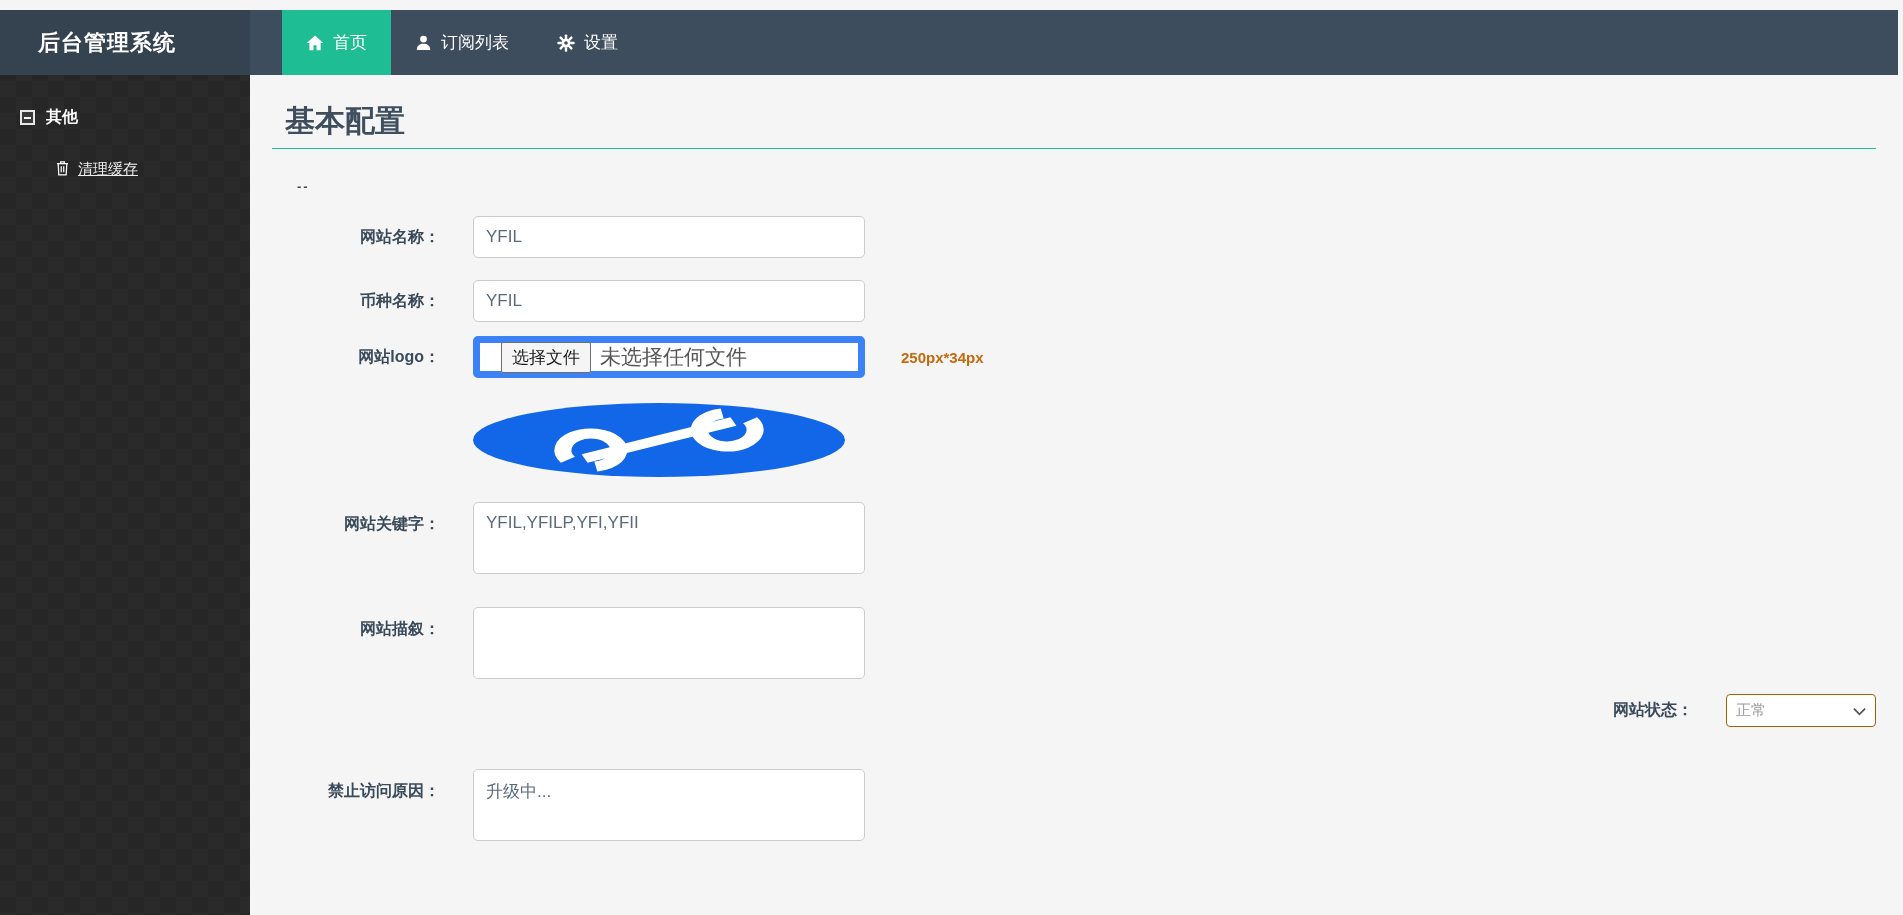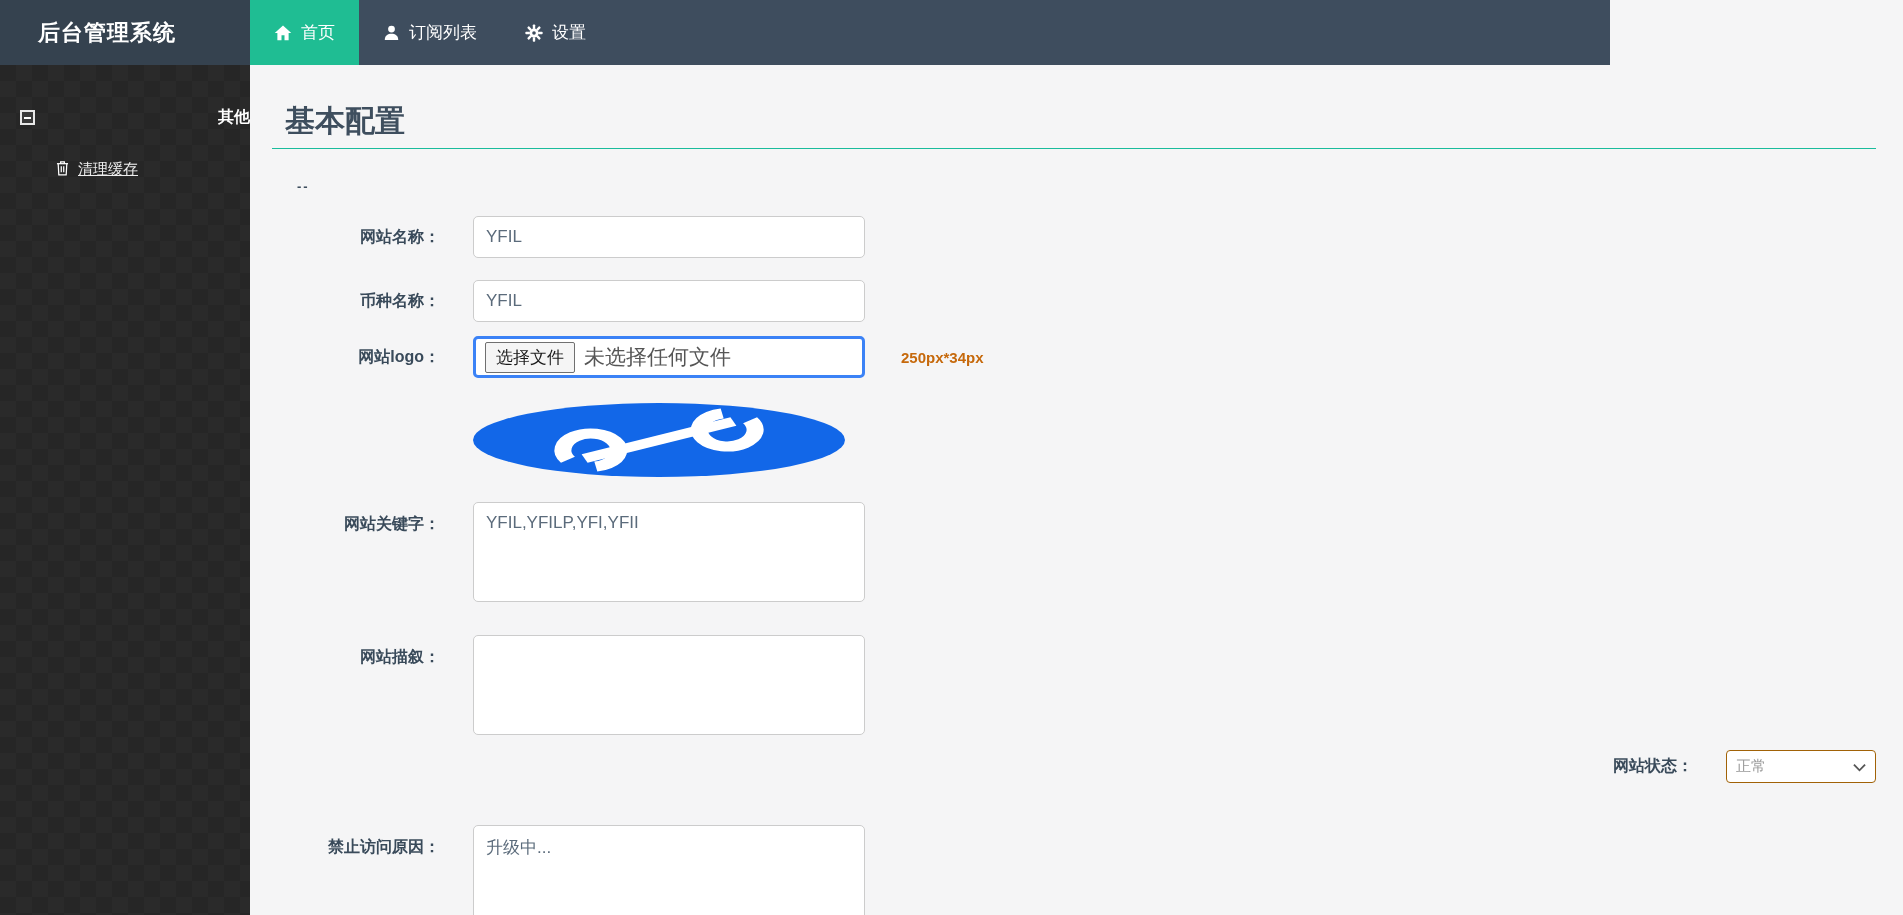--- a/index.html
+++ b/index.html
@@ -1,40 +1,40 @@
 <!DOCTYPE html>
 <html><head>
 <meta charset="utf-8">
 <style>
   * { margin:0; padding:0; box-sizing:border-box; }
   html,body { width:1903px; height:915px; overflow:hidden;
     font-family:"Liberation Sans","DejaVu Sans",sans-serif; background:#f5f5f6; }
 
   
-  .navbar { position:absolute; top:0; left:0; width:1610px; height:65px;
+  .navbar { position:absolute; top:10px; left:0; width:1898px; height:65px;
     background:#3e4d5e; display:flex; align-items:stretch; z-index:10; }
   .brand { width:250px; background:#35424f; color:#fff; font-size:22px; font-weight:bold;
     display:flex; align-items:center; padding-left:38px; letter-spacing:1px; }
   .nav-tabs { display:flex; align-items:stretch; }
   .nav-tab { display:flex; align-items:center; gap:9px; padding:0 24px; color:#fff;
     font-size:17px; cursor:pointer; }
-  .nav-tab.active { background:#1fbd93; }
+  .nav-tab.active { background:#1fbd93;margin-left:32px; }
   .nav-tab svg { display:block; }
   .nav-right { margin-left:auto; display:flex; align-items:center; padding-right:62px; gap:10px; }
   .nav-user { color:#fff; font-size:19px; font-weight:bold; cursor:pointer; display:flex; align-items:center; gap:10px;}
   .caret-down { width:0; height:0; border-left:7px solid transparent; border-right:7px solid transparent;
     border-top:8px solid #8fa3b3; }
 
   
   .sidebar { position:absolute; top:65px; left:0; width:250px; height:850px;
     background-color:#262626;
     background-image:conic-gradient(#2a2a2a 90deg,#262626 90deg 180deg,#2a2a2a 180deg 270deg,#262626 270deg);
     background-size:32px 32px; }
-  .side-group { display:flex; align-items:center; gap:20px; padding:42px 0 0 20px;
-    color:#fff; font-size:16px; font-weight:bold; cursor:pointer;justify-content:space-between; }
+  .side-group { display:flex; align-items:center; gap:11px; padding:42px 0 0 20px;
+    color:#fff; font-size:16px; font-weight:bold; cursor:pointer; }
   .collapse-box { width:15px; height:15px; border:2px solid #e8e8e8; background:#3a3a3a;
     display:flex; align-items:center; justify-content:center; }
   .collapse-box .minus { width:7px; height:2px; background:#fff; }
   .side-item { display:flex; align-items:center; gap:8px; padding:32px 0 0 55px;
     color:#eee; font-size:15px; cursor:pointer;text-decoration:underline; }
 
   
   .content { position:absolute; top:65px; left:250px; width:1653px; height:850px;
     padding:38px 27px 0 22px; }
   .page-title { font-size:30px; font-weight:700; color:#3e4e5e; margin-left:13px; line-height:1.2; }
@@ -44,26 +44,26 @@
   form { margin-top:10px; }
   .form-row { display:flex; align-items:center; margin-top:0; }
   .form-label { width:168px; min-width:168px; text-align:right; margin-right:33px;
     font-weight:bold; color:#394a5a; font-size:16px; }
   .row-top { align-items:flex-start; }
   .row-top .form-label { padding-top:12px; }
 
   .text-input { width:392px; height:42px; border:1px solid #ccc; border-radius:5px;
     background:#fff; padding:0 12px; font-size:17px; color:#5b6b7b; outline:none;
     font-family:"Liberation Sans","DejaVu Sans",sans-serif; }
-  .textarea { width:392px; height:100px; border:1px solid #ccc; border-radius:5px;
+  .textarea { width:392px; height:72px; border:1px solid #ccc; border-radius:5px;
     background:#fff; padding:10px 12px; font-size:17px; color:#5b6b7b; resize:none; outline:none;
     font-family:"Liberation Sans","DejaVu Sans",sans-serif; }
 
-  .file-box { width:392px; height:42px; border:3px solid #3b82f6; border-radius:5px;
-    background:#fff; display:flex; align-items:center; padding-left:9px; cursor:pointer; }
+  .file-box { width:392px; height:42px; border:7px solid #3b82f6; border-radius:5px;
+    background:#fff; display:flex; align-items:center; padding-left:21px; cursor:pointer; }
   .file-btn { border:1px solid #707070; background:#f5f5f5; border-radius:2px;
     padding:3px 10px; font-size:17px; color:#1a1a1a; white-space:nowrap; }
   .file-text { margin-left:9px; font-size:21px; color:#555; white-space:nowrap; }
   .size-hint { margin-left:36px; font-size:15px; font-weight:bold; color:#c6690c; }
 
   .logo-ellipse { width:372px; height:74px; margin:25px 0 0 201px; border-radius:50%;
     background:#1267e8; overflow:hidden; }
   .logo-ellipse svg { width:100%; height:100%; display:block; }
 
   .select-box { width:150px; height:33px; border:1px solid #a16207; border-radius:4px;

